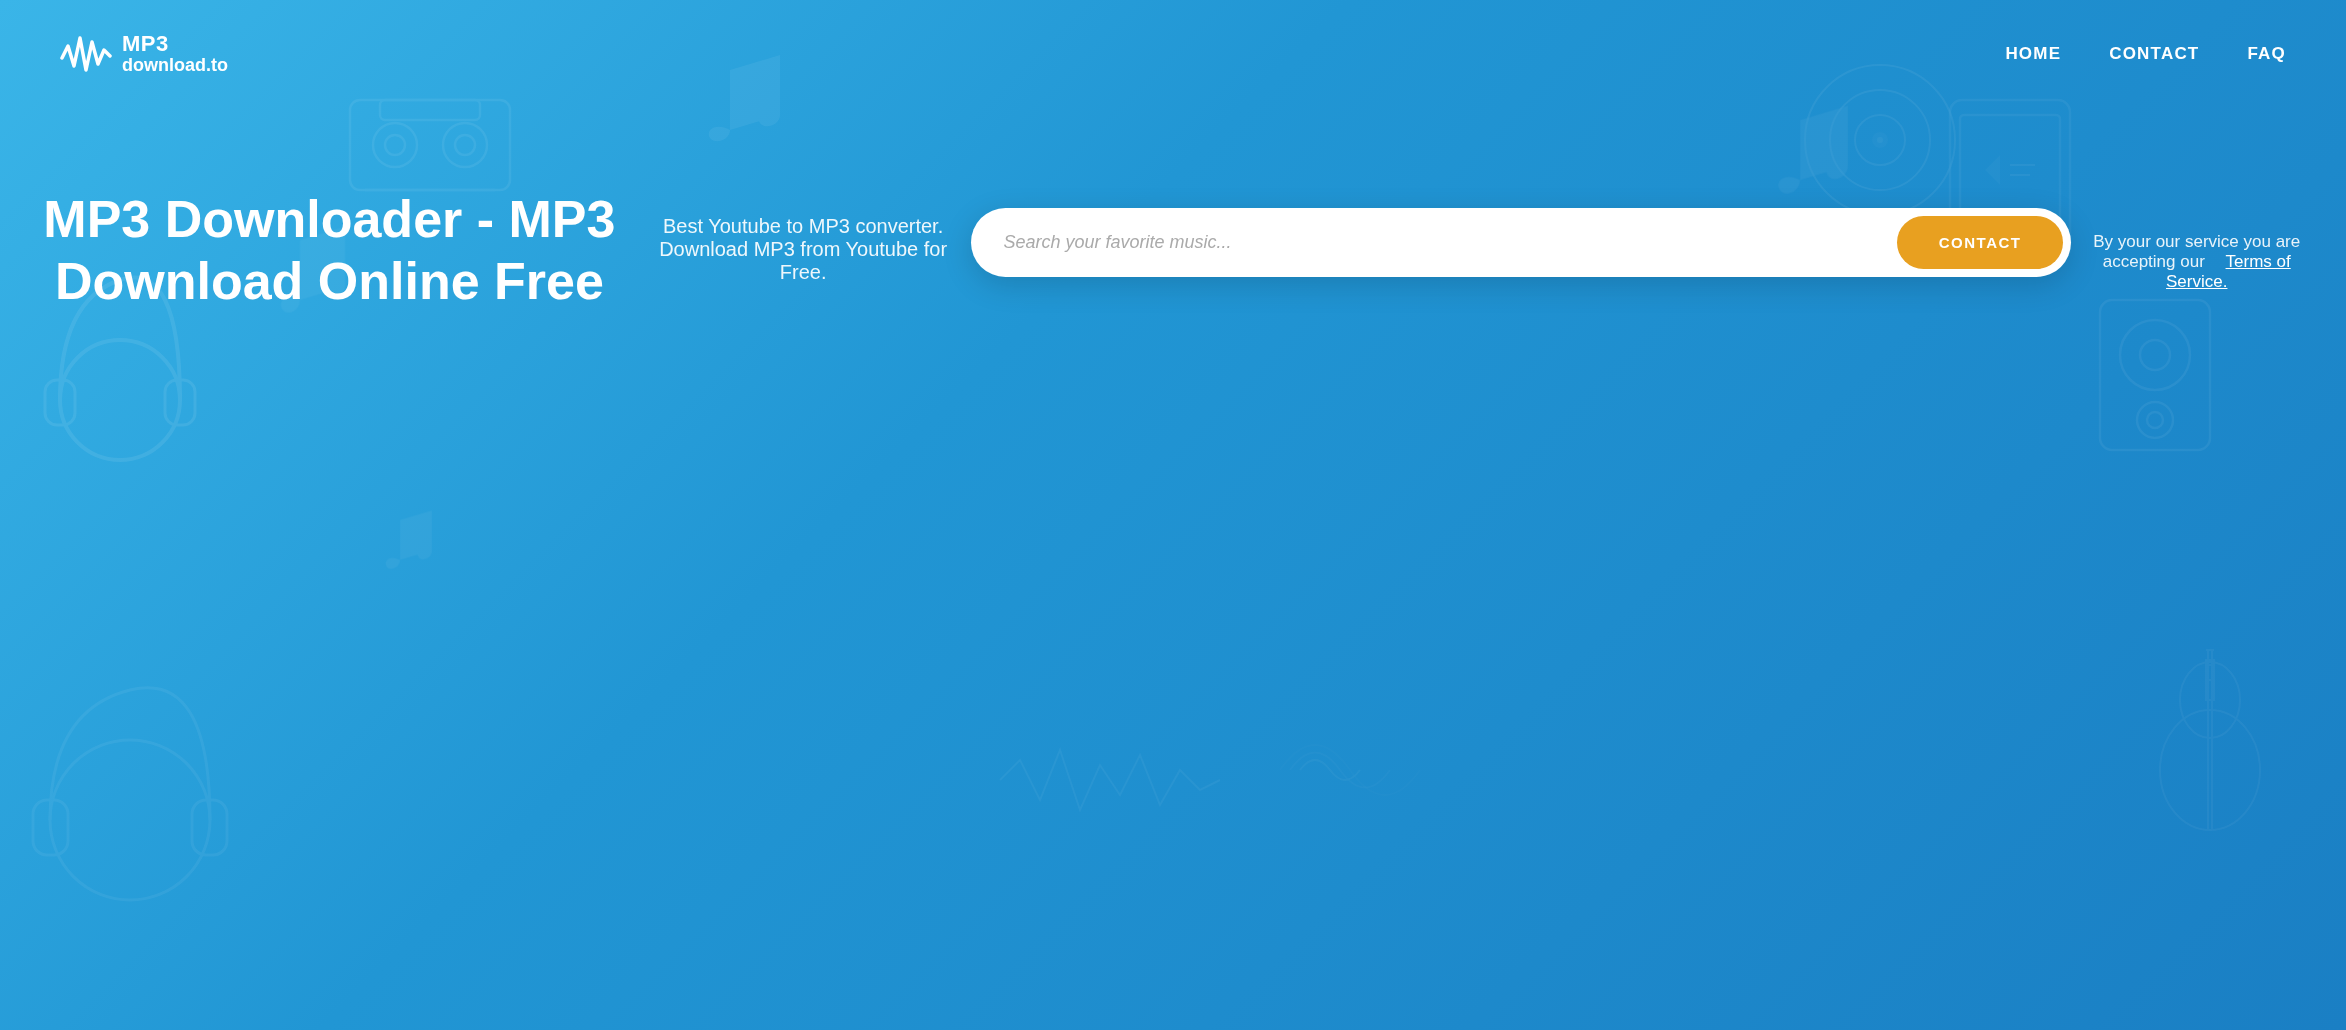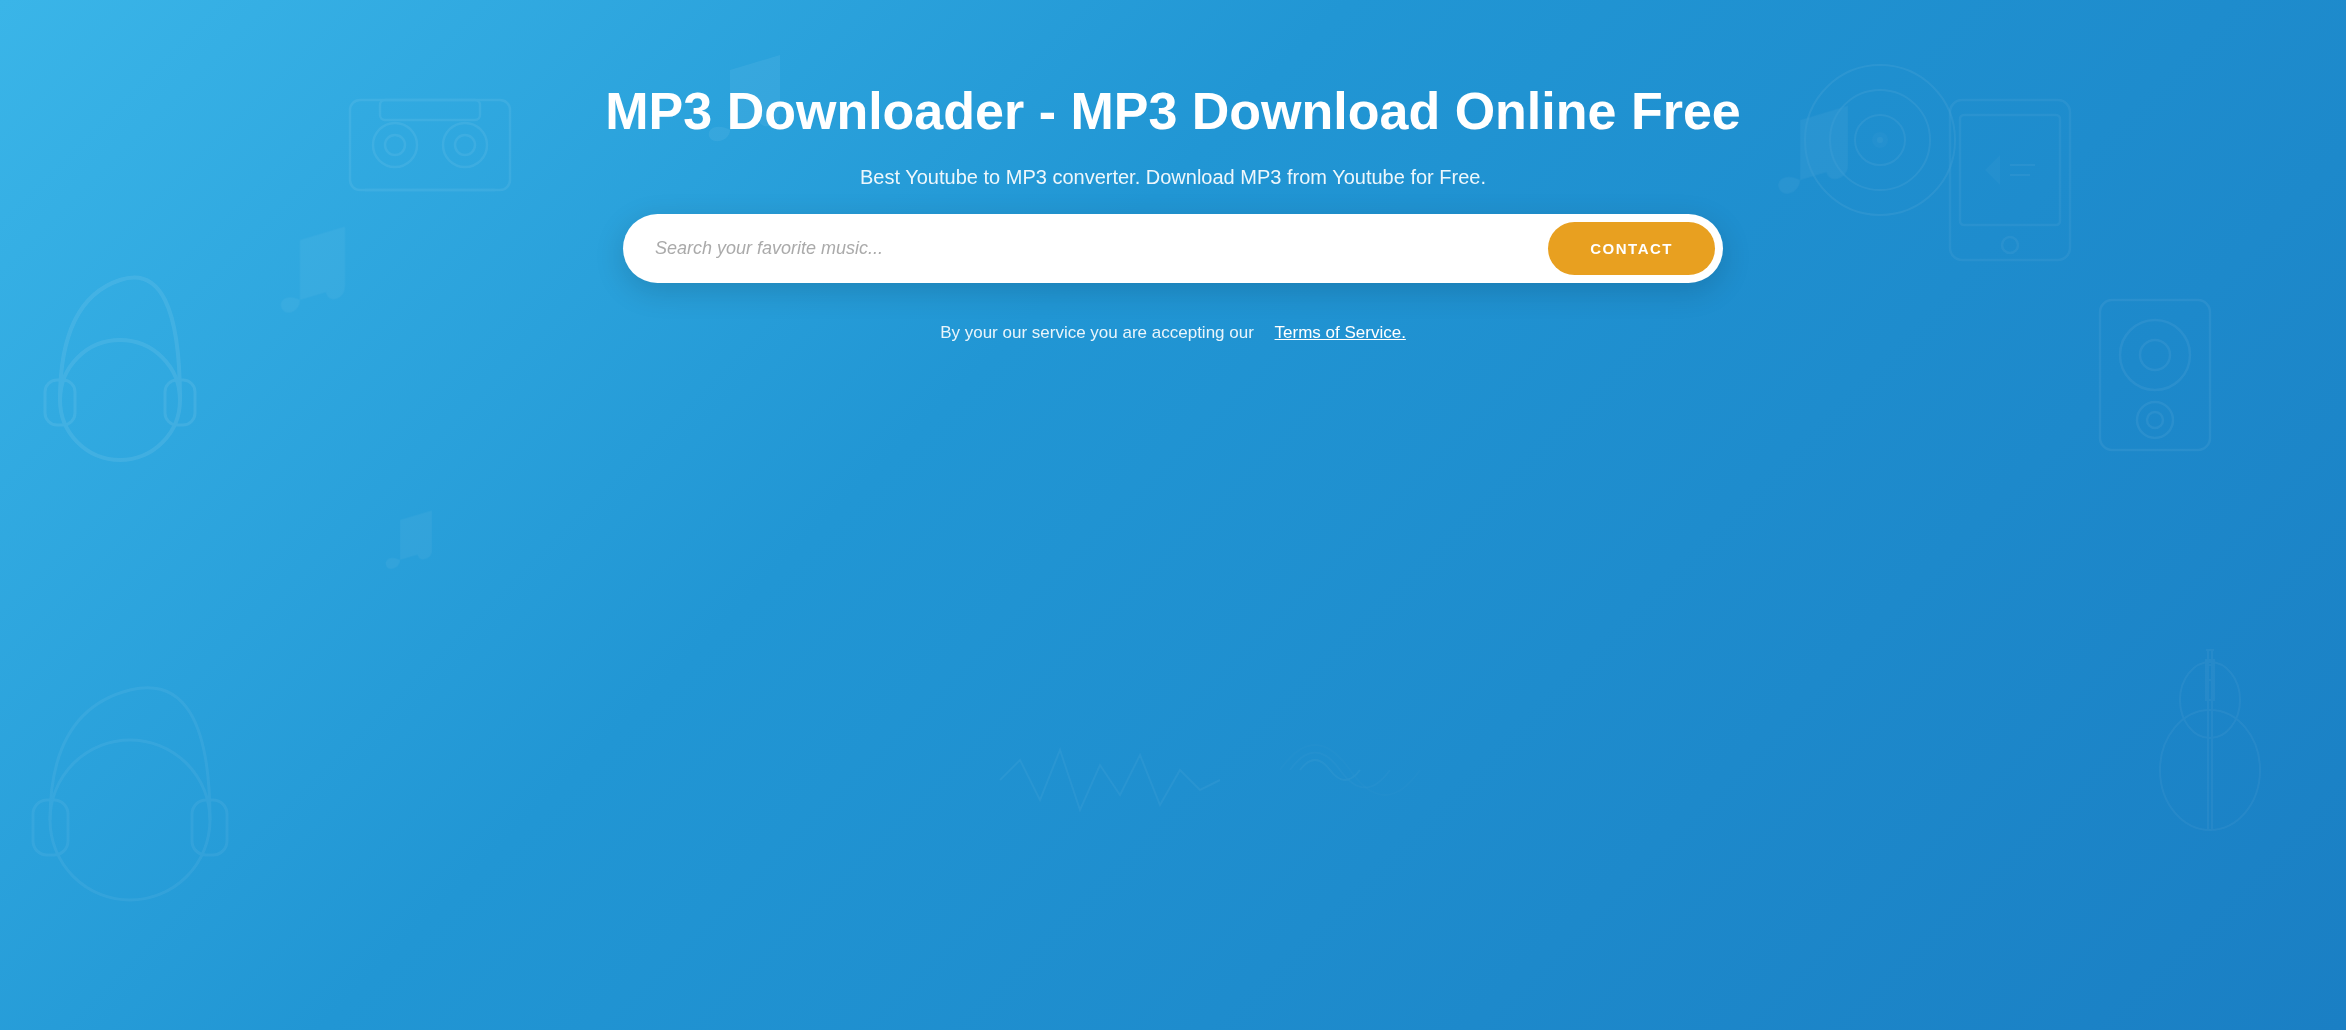--- a/index.html
+++ b/index.html
@@ -96,21 +96,21 @@
       font-weight: 700;
       letter-spacing: 1.2px;
       cursor: pointer;
     }
 
     
     .main-content {
       position: relative;
       z-index: 10;
       display: flex;
-      flex-direction: column;
+      flex-direction: row;
       align-items: center;
       margin-top: 80px;
       width: 100%;
       padding: 0 24px;
     }
 
     .hero-title {
       font-size: 52px;
       font-weight: 800;
       color: white;
@@ -267,20 +267,39 @@
       </g>
 
       <g fill="none" stroke="white" stroke-width="2" opacity="0.35" transform="translate(1300, 750)">
         <path d="M0,20 Q15,0 30,20 Q45,40 60,20"></path>
         <path d="M-10,20 Q15,-15 40,20 Q65,55 90,20" opacity="0.6"></path>
         <path d="M-20,20 Q15,-30 50,20 Q85,70 120,20" opacity="0.4"></path>
       </g>
     </svg>
   </div>
 
+  <nav class="navbar">
+    <div class="logo">
+
+      <svg class="logo-icon" viewBox="0 0 52 52" fill="none" xmlns="http://www.w3.org/2000/svg">
+
+        <polyline points="2,30 8,18 14,38 20,10 26,42 32,14 38,36 44,22 50,28" stroke="white" stroke-width="3.5" fill="none" stroke-linecap="round" stroke-linejoin="round"></polyline>
+      </svg>
+      <div class="logo-text">
+        <span class="logo-mp3">MP3</span>
+        <span class="logo-domain">download.to</span>
+      </div>
+    </div>
+
+    <div class="nav-links">
+      <a class="nav-link" href="#">HOME</a>
+      <a class="nav-link" href="#">CONTACT</a>
+      <a class="nav-link" href="#">FAQ</a>
+    </div>
+  </nav>
 
   <div class="main-content">
     <h1 class="hero-title">MP3 Downloader - MP3 Download Online Free</h1>
     <p class="hero-subtitle">Best Youtube to MP3 converter. Download MP3 from Youtube for Free.</p>
 
     <div class="search-container">
       <input class="search-input" type="text" placeholder="Search your favorite music..." style="">
       <button class="search-button">CONTACT</button>
     </div>
 

